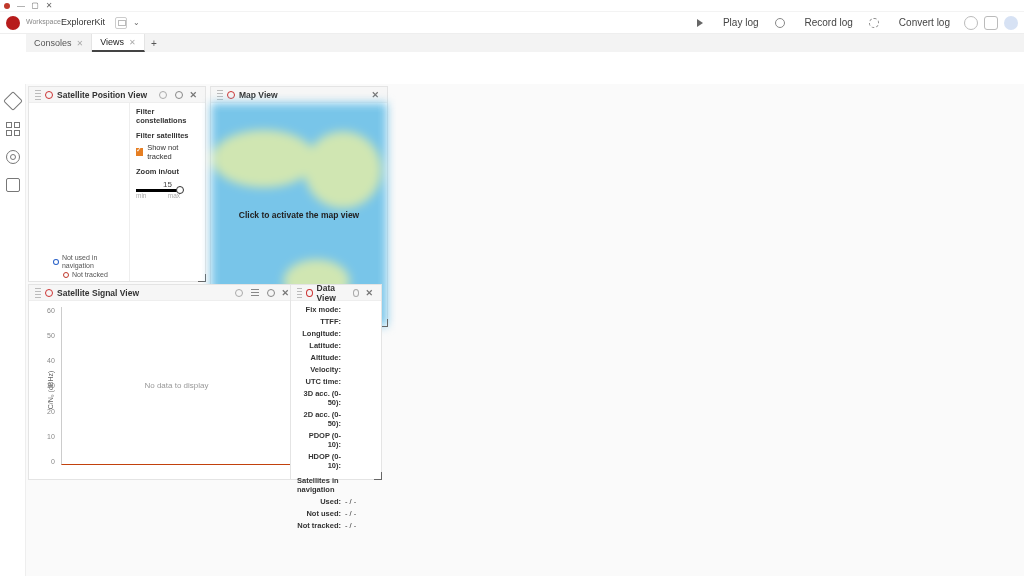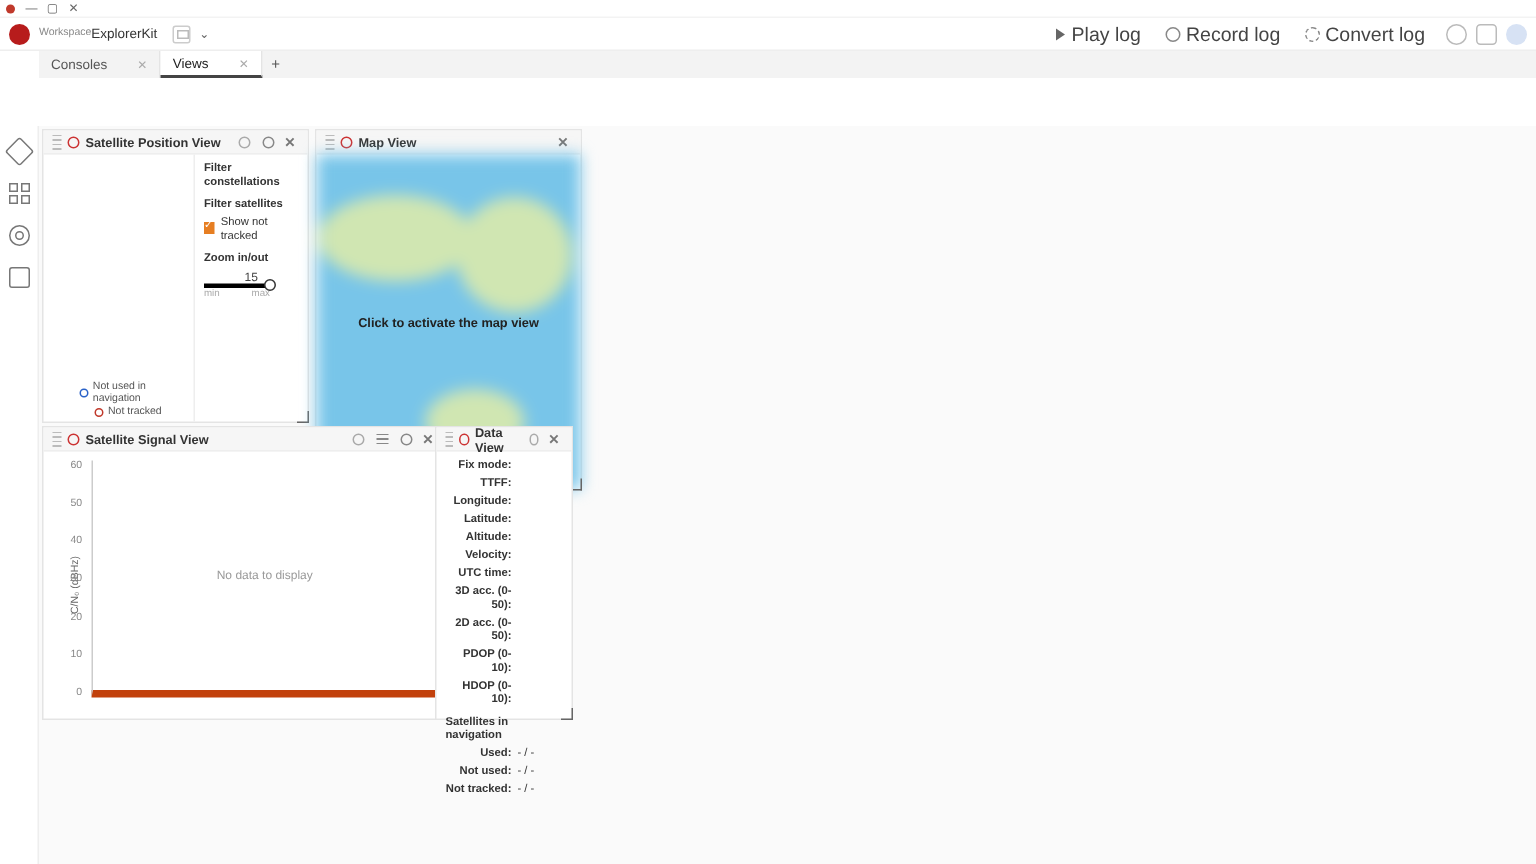--- a/index.html
+++ b/index.html
@@ -14,33 +14,33 @@
 
 .header { height: 22px; display: flex; align-items: center; padding: 0 6px; border-bottom: 1px solid #eee; }
 .app-badge { width: 14px; height: 14px; border-radius: 50%; background: #b71c1c; margin-right: 6px; }
 .ws { display: flex; flex-direction: row; line-height: 1; }
 .ws-label { font-size: 7px; color: #888; }
 .ws-name { font-size: 9px; color: #333; }
 .ws-folder { margin-left: 10px; width: 12px; height: 12px; border: 1px solid #ccc; border-radius: 2px; position: relative; }
 .ws-folder:after { content: ""; position: absolute; top: 2px; left: 2px; width: 6px; height: 4px; border: 1px solid #bbb; }
 .caret { margin-left: 6px; color: #666; font-size: 8px; }
 .flex1 { flex: 1; }
-.hdr-btn { display: flex; align-items: center; gap: 4px; margin: 0 8px; font-size: 13px; color: #444; cursor: default; }
+.hdr-btn { display: flex; align-items: center; gap: 20px; margin: 0 8px; font-size: 10px; color: #444; cursor: default; }
 .hdr-btn .ic { width: 10px; height: 10px; border: 1px solid #888; border-radius: 2px; display: inline-block; }
 .hdr-btn .ic-play { width: 0; height: 0; border: none; border-left: 6px solid #666; border-top: 4px solid transparent; border-bottom: 4px solid transparent; border-radius: 0; }
 .hdr-btn .ic-rec { border-radius: 50%; }
 .hdr-btn .ic-conv { border-radius: 50%; border-style: dashed; }
 .hdr-ic { width: 14px; height: 14px; border: 1px solid #bbb; border-radius: 50%; margin-left: 6px; }
 .hdr-gear { border-radius: 3px; }
 .hdr-avatar { border: none; background: #d7e2f4; }
 
 
 .tabsrow { height: 18px; background: #f3f3f3; display: flex; align-items: stretch; }
 .sidebar-spacer { width: 26px; background: #fff; }
-.tab { display: flex; align-items: center; padding: 0 8px; font-size: 9px; color: #555; border-right: 1px solid #e4e4e4; gap: 20px; }
+.tab { display: flex; align-items: center; padding: 0 8px; font-size: 9px; color: #555; border-right: 1px solid #e4e4e4; gap: 5px; }
 .tab.active { background: #fff; color: #222; border-bottom: 2px solid #444; }
 .tab .x { color: #aaa; font-size: 8px; }
 .tab-add { width: 18px; display: flex; align-items: center; justify-content: center; color: #555; font-size: 10px; }
 
 
 .main { display: flex; height: calc(100% - 12px - 22px - 18px - 20px); margin-top: 32px; }
 .sidebar { width: 26px; border-right: 1px solid #eee; display: flex; flex-direction: column; align-items: center; gap: 14px; padding-top: 10px; }
 .sidebar .sic { width: 14px; height: 14px; border: 1.5px solid #777; border-radius: 3px; }
 .sidebar .sic-hex { border-radius: 2px; transform: rotate(45deg); }
 .sidebar .sic-grid { border: none; display: grid; grid-template-columns: 6px 6px; grid-template-rows: 6px 6px; gap: 2px; }
@@ -91,21 +91,21 @@
               radial-gradient(ellipse 60px 40px at 60% 80%, #d0e6b2 0%, #d0e6b2 52%, transparent 58%),
               linear-gradient(#78c5e9, #78c5e9);
   filter: blur(5px);
 }
 
 
 #p-signal { left: 2px; top: 200px; width: 270px; height: 196px; }
 #p-signal .body { height: calc(100% - 16px); position: relative; padding: 4px 4px 4px 24px; }
 #p-signal .ylabel { position: absolute; left: 2px; top: 50%; transform: translateY(-50%) rotate(-90deg); font-size: 7px; color: #666; transform-origin: center; white-space: nowrap; }
 #p-signal .yaxis { position: absolute; left: 18px; top: 6px; bottom: 14px; display: flex; flex-direction: column; justify-content: space-between; align-items: flex-end; font-size: 7px; color: #888; }
-#p-signal .plot { position: absolute; left: 32px; right: 6px; top: 6px; bottom: 14px; border-left: 1px solid #ccc; border-bottom: 5px solid #c2410c; display: flex; align-items: center; justify-content: center; color: #999; font-size: 8px; }
+#p-signal .plot { position: absolute; left: 32px; right: 6px; top: 6px; bottom: 14px; border-left: 1px solid #ccc; border-bottom: 1px solid #c2410c; display: flex; align-items: center; justify-content: center; color: #999; font-size: 8px; }
 
 
 #p-data { left: 264px; top: 200px; width: 92px; height: 196px; }
 #p-data .body { height: calc(100% - 16px); padding: 4px 6px; font-size: 7.5px; color: #333; }
 #p-data .kv { display: flex; margin-bottom: 3px; }
 #p-data .kv .k { flex: 1; text-align: right; font-weight: 600; padding-right: 4px; }
 #p-data .kv .v { width: 30px; }
 #p-data .sect { font-weight: 600; margin: 6px 0 3px; text-align: left; }
 
 

